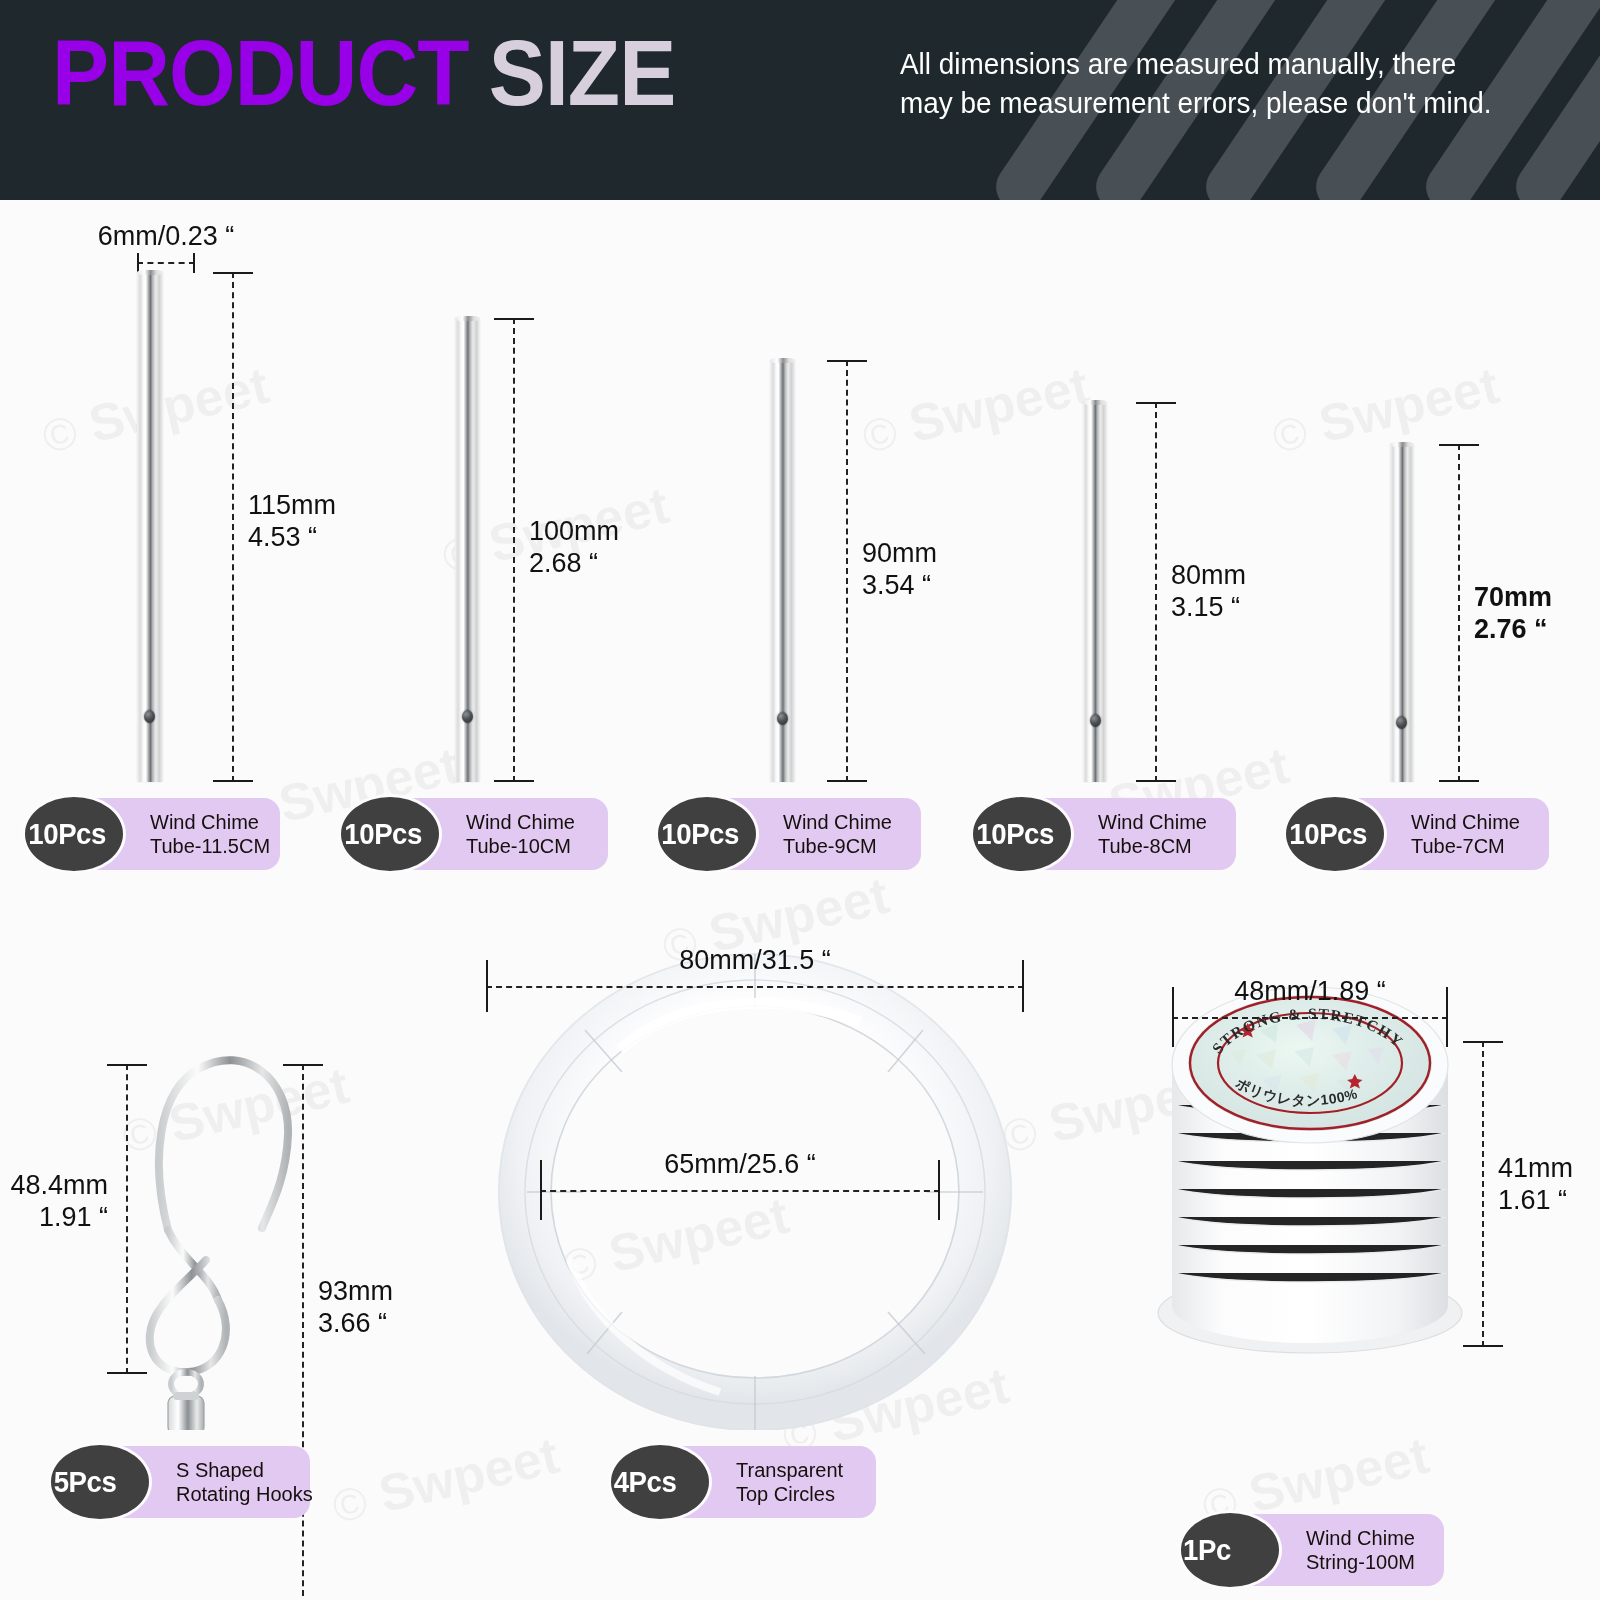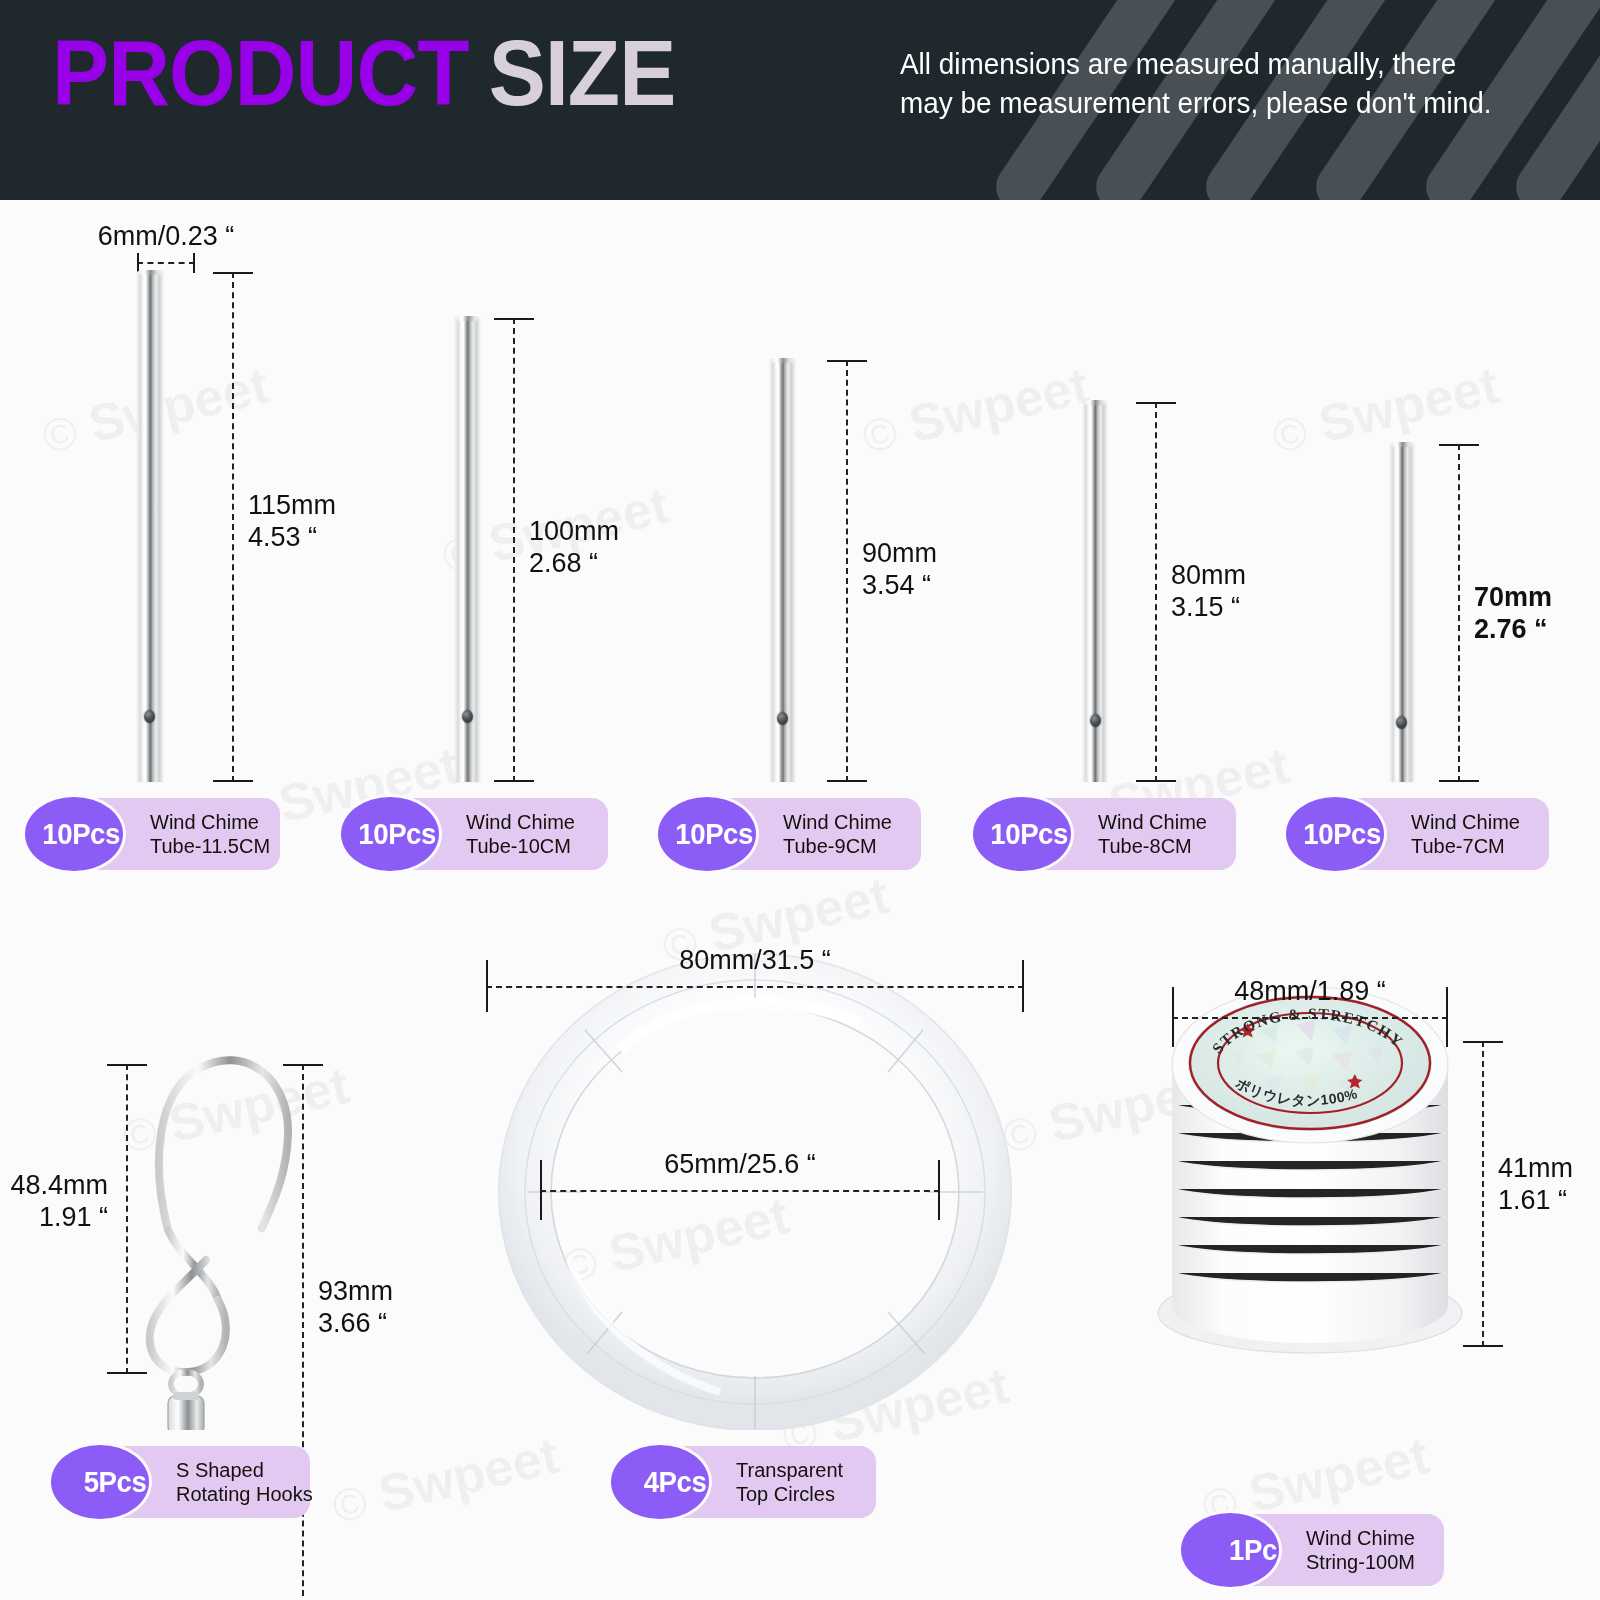--- a/index.html
+++ b/index.html
@@ -98,23 +98,23 @@
   }
 
   
   .badge { position:absolute; height:72px; }
   .badge .plate {
     position:absolute; left:52px; top:0; height:72px;
     background:#e2c9f2; border-radius:16px;
   }
   .badge .circle {
     position:absolute; left:0; top:-4px; width:104px; height:80px;
-    background:#8b5cf6; border-radius:50%;
+    background:#404040; border-radius:50%;
     border:3px solid #fdfbfe;
-    display:flex; align-items:center; justify-content:flex-end;
+    display:flex; align-items:center; justify-content:flex-start;
     z-index:2;
   }
   .badge .qty {
     color:#fff; font-size:30px; font-weight:bold; letter-spacing:-.5px;
     transform:scaleX(.92);
   }
   .badge .txt {
     position:absolute; left:128px; top:50%; transform:translateY(-50%);
     font-size:20px; color:#15100c; line-height:1.22; white-space:nowrap;
   }

